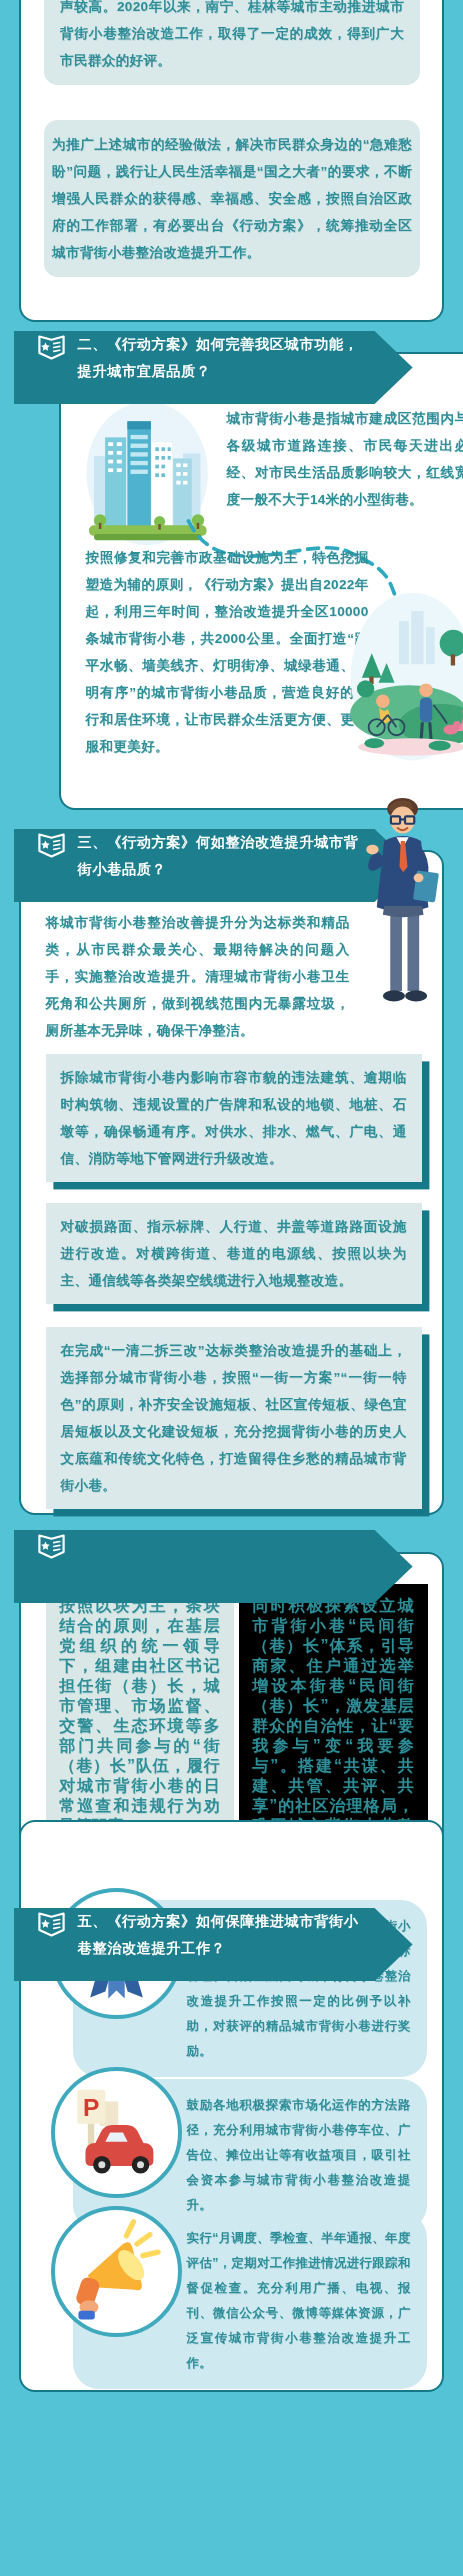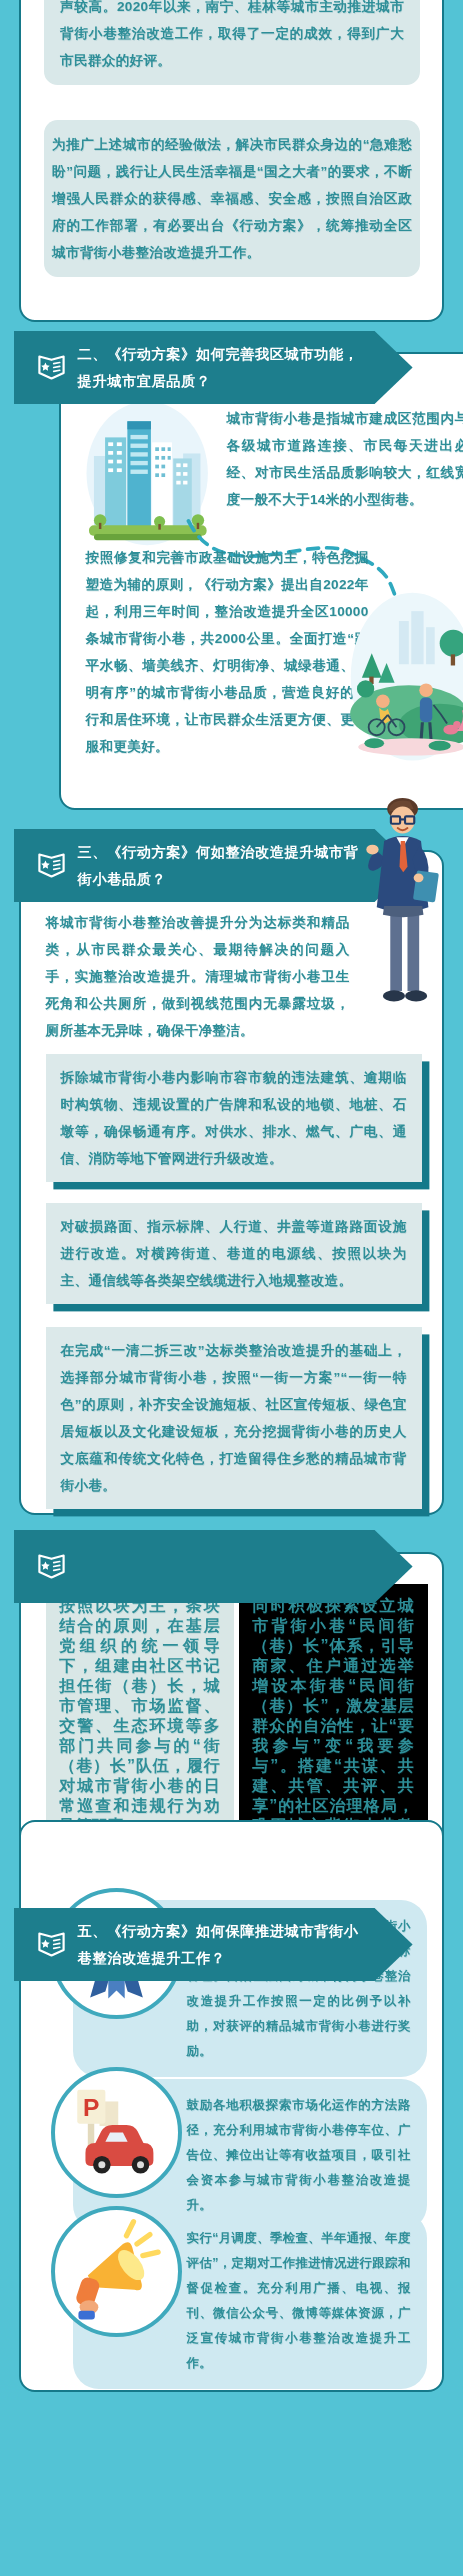--- a/index.html
+++ b/index.html
@@ -4,21 +4,21 @@
 <style>
   html,body{margin:0;padding:0;}
   body{font-family:"Liberation Sans","DejaVu Sans",sans-serif;}
   #page{position:relative;width:464px;height:2576px;background:#53c3d5;overflow:hidden;}
 
   .card{position:absolute;left:18.6px;width:425px;background:#ffffff;border:2.5px solid #15798a;
         border-radius:16px;box-sizing:border-box;z-index:2;}
 
   .banner{position:absolute;left:13.6px;width:399px;height:73px;background:#1d7e8d;z-index:5;
           clip-path:polygon(0 0, calc(100% - 38px) 0, 100% 50%, calc(100% - 38px) 100%, 0 100%);
-          display:flex;align-items:center;gap:10px;padding:0 49px 0 21px;box-sizing:border-box;}
+          display:flex;gap:10px;padding:0 49px 0 21px;box-sizing:border-box;}
   .banner-title{flex:1;color:#ffffff;font-size:14.2px;font-weight:800;line-height:27px;letter-spacing:0.6px;}
   .badge{width:33px;height:33px;flex:0 0 33px;}
 
   .t{color:#2e8e98;font-size:13.6px;line-height:27px;font-weight:600;letter-spacing:0.3px;
      text-shadow:0.6px 1.2px 0 rgba(27,126,141,.15);text-align:justify;}
 
   .light-block{position:absolute;background:#d9e8e9;border-radius:13.6px;box-sizing:border-box;}
 
   .sub-card{position:absolute;left:25px;width:376px;background:#dce9ea;box-sizing:border-box;
             padding:10px 15px;box-shadow:7.4px 7.4px 0 #15798a;}

